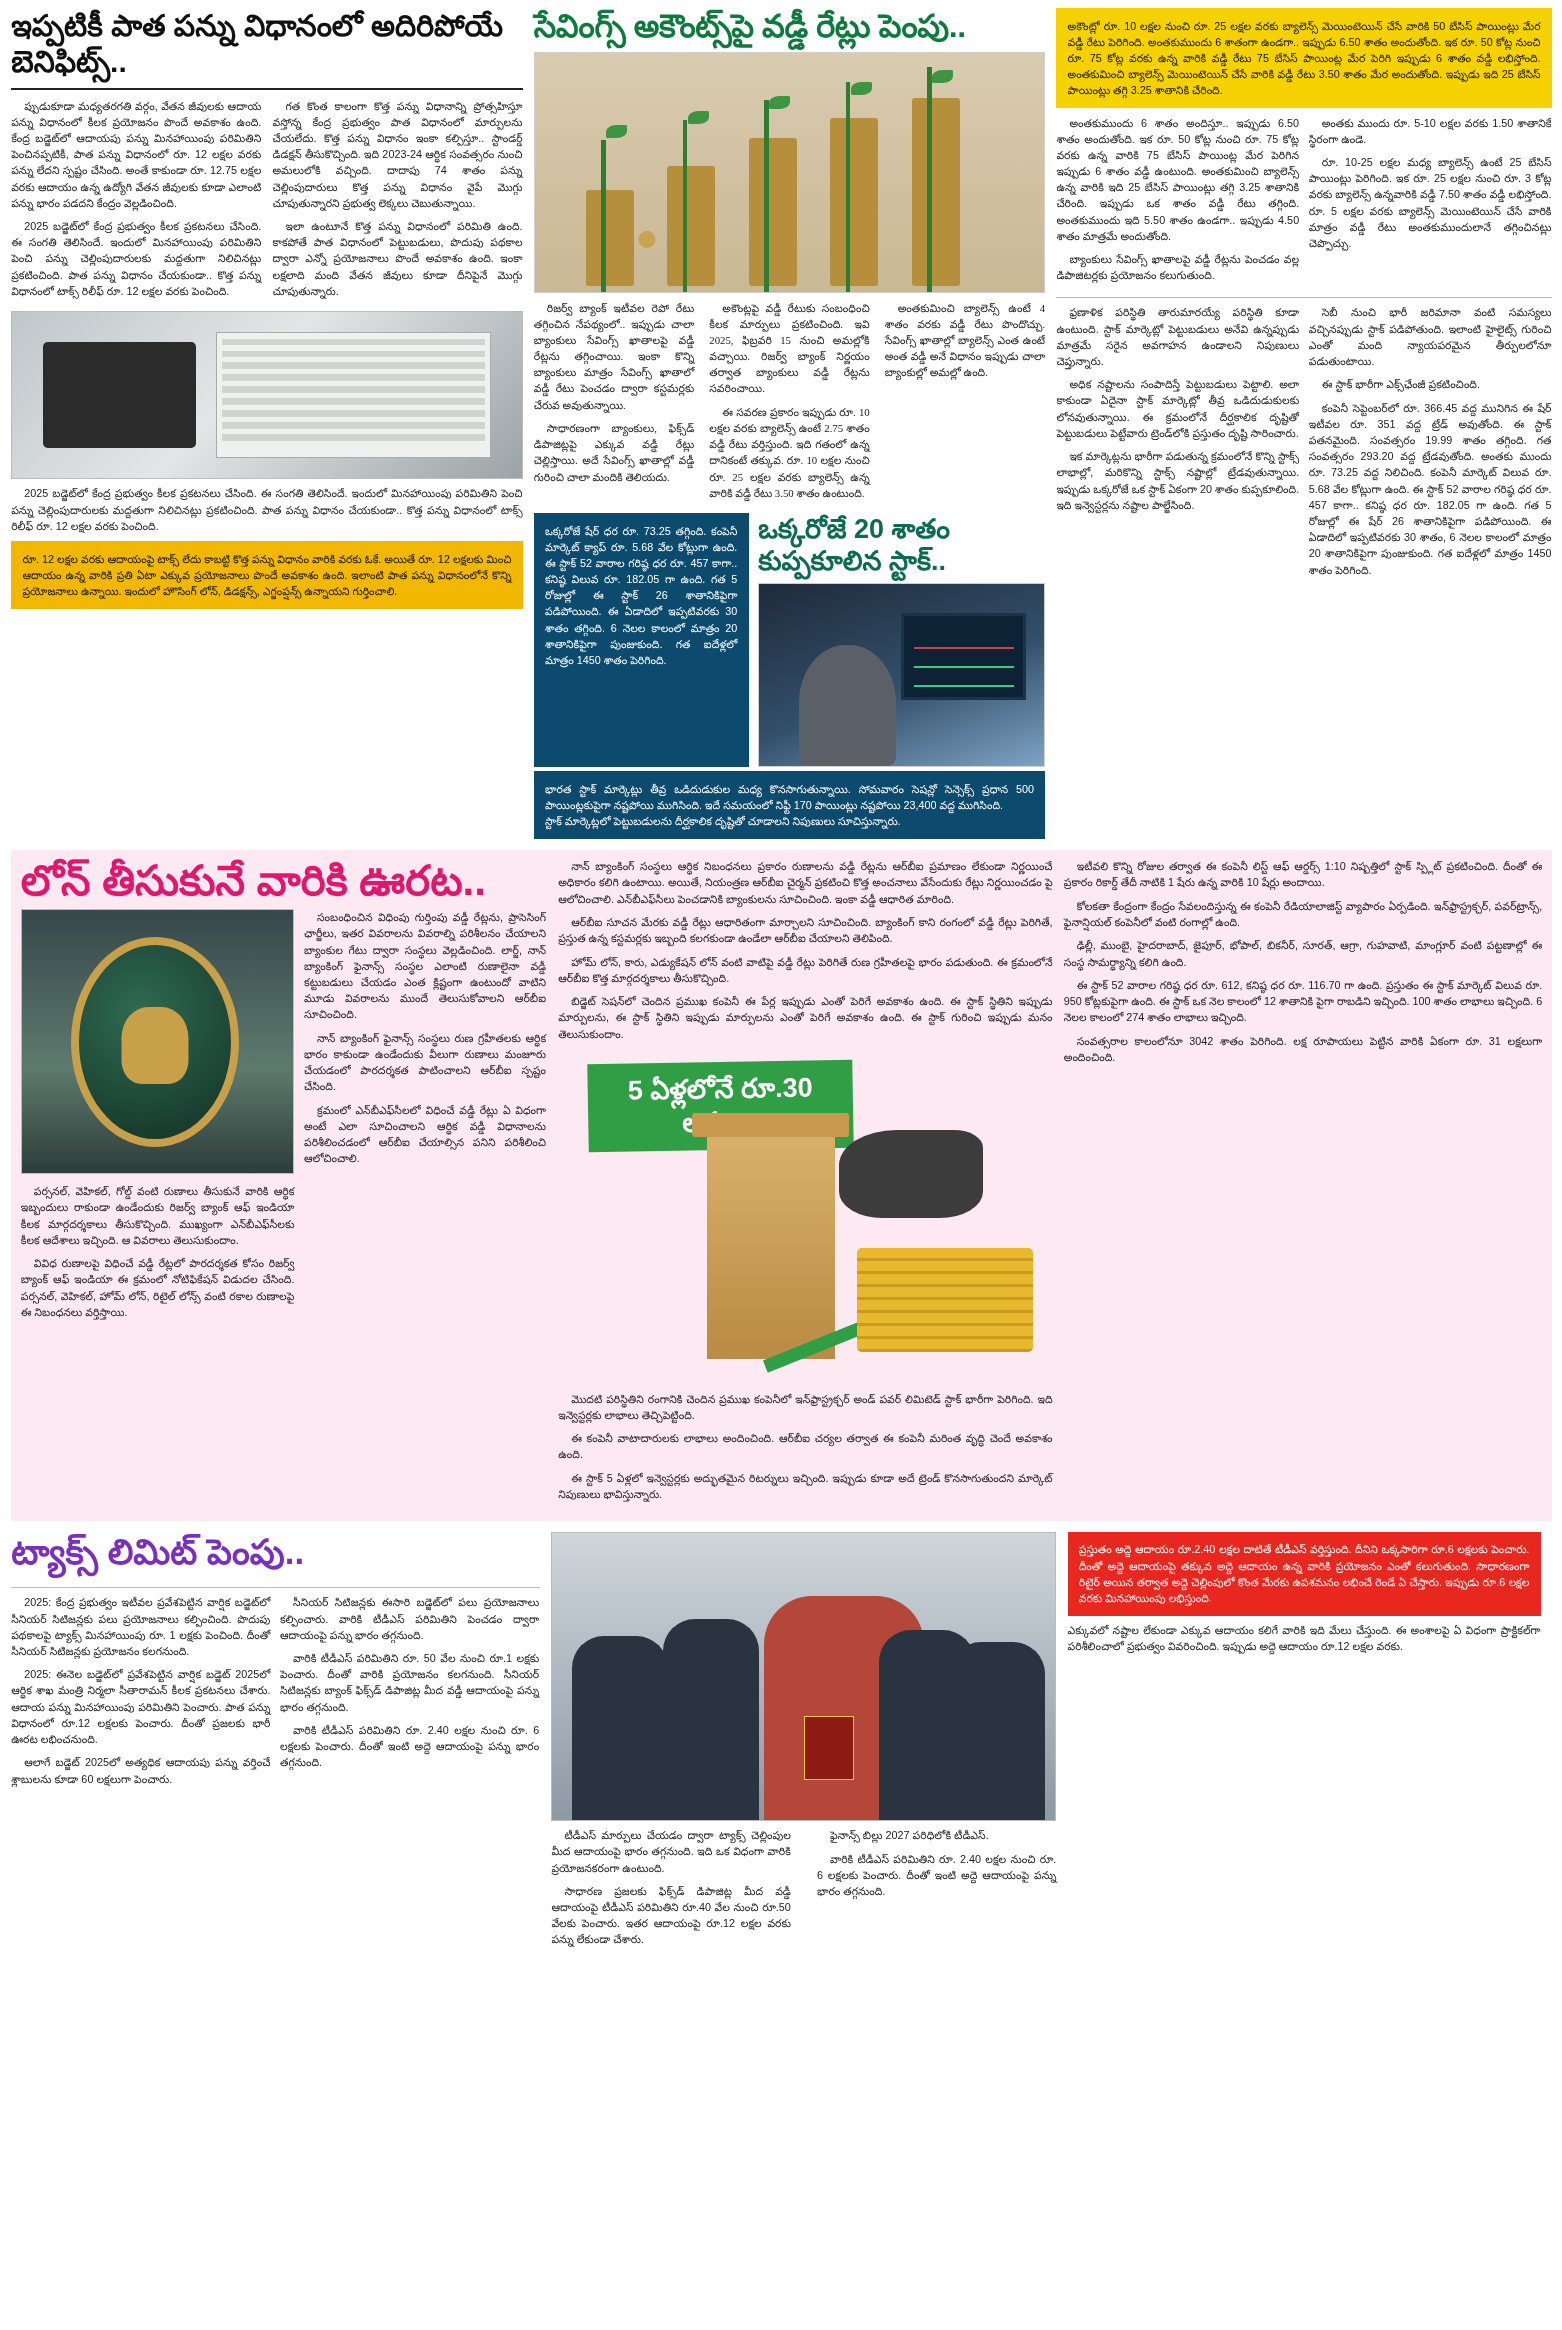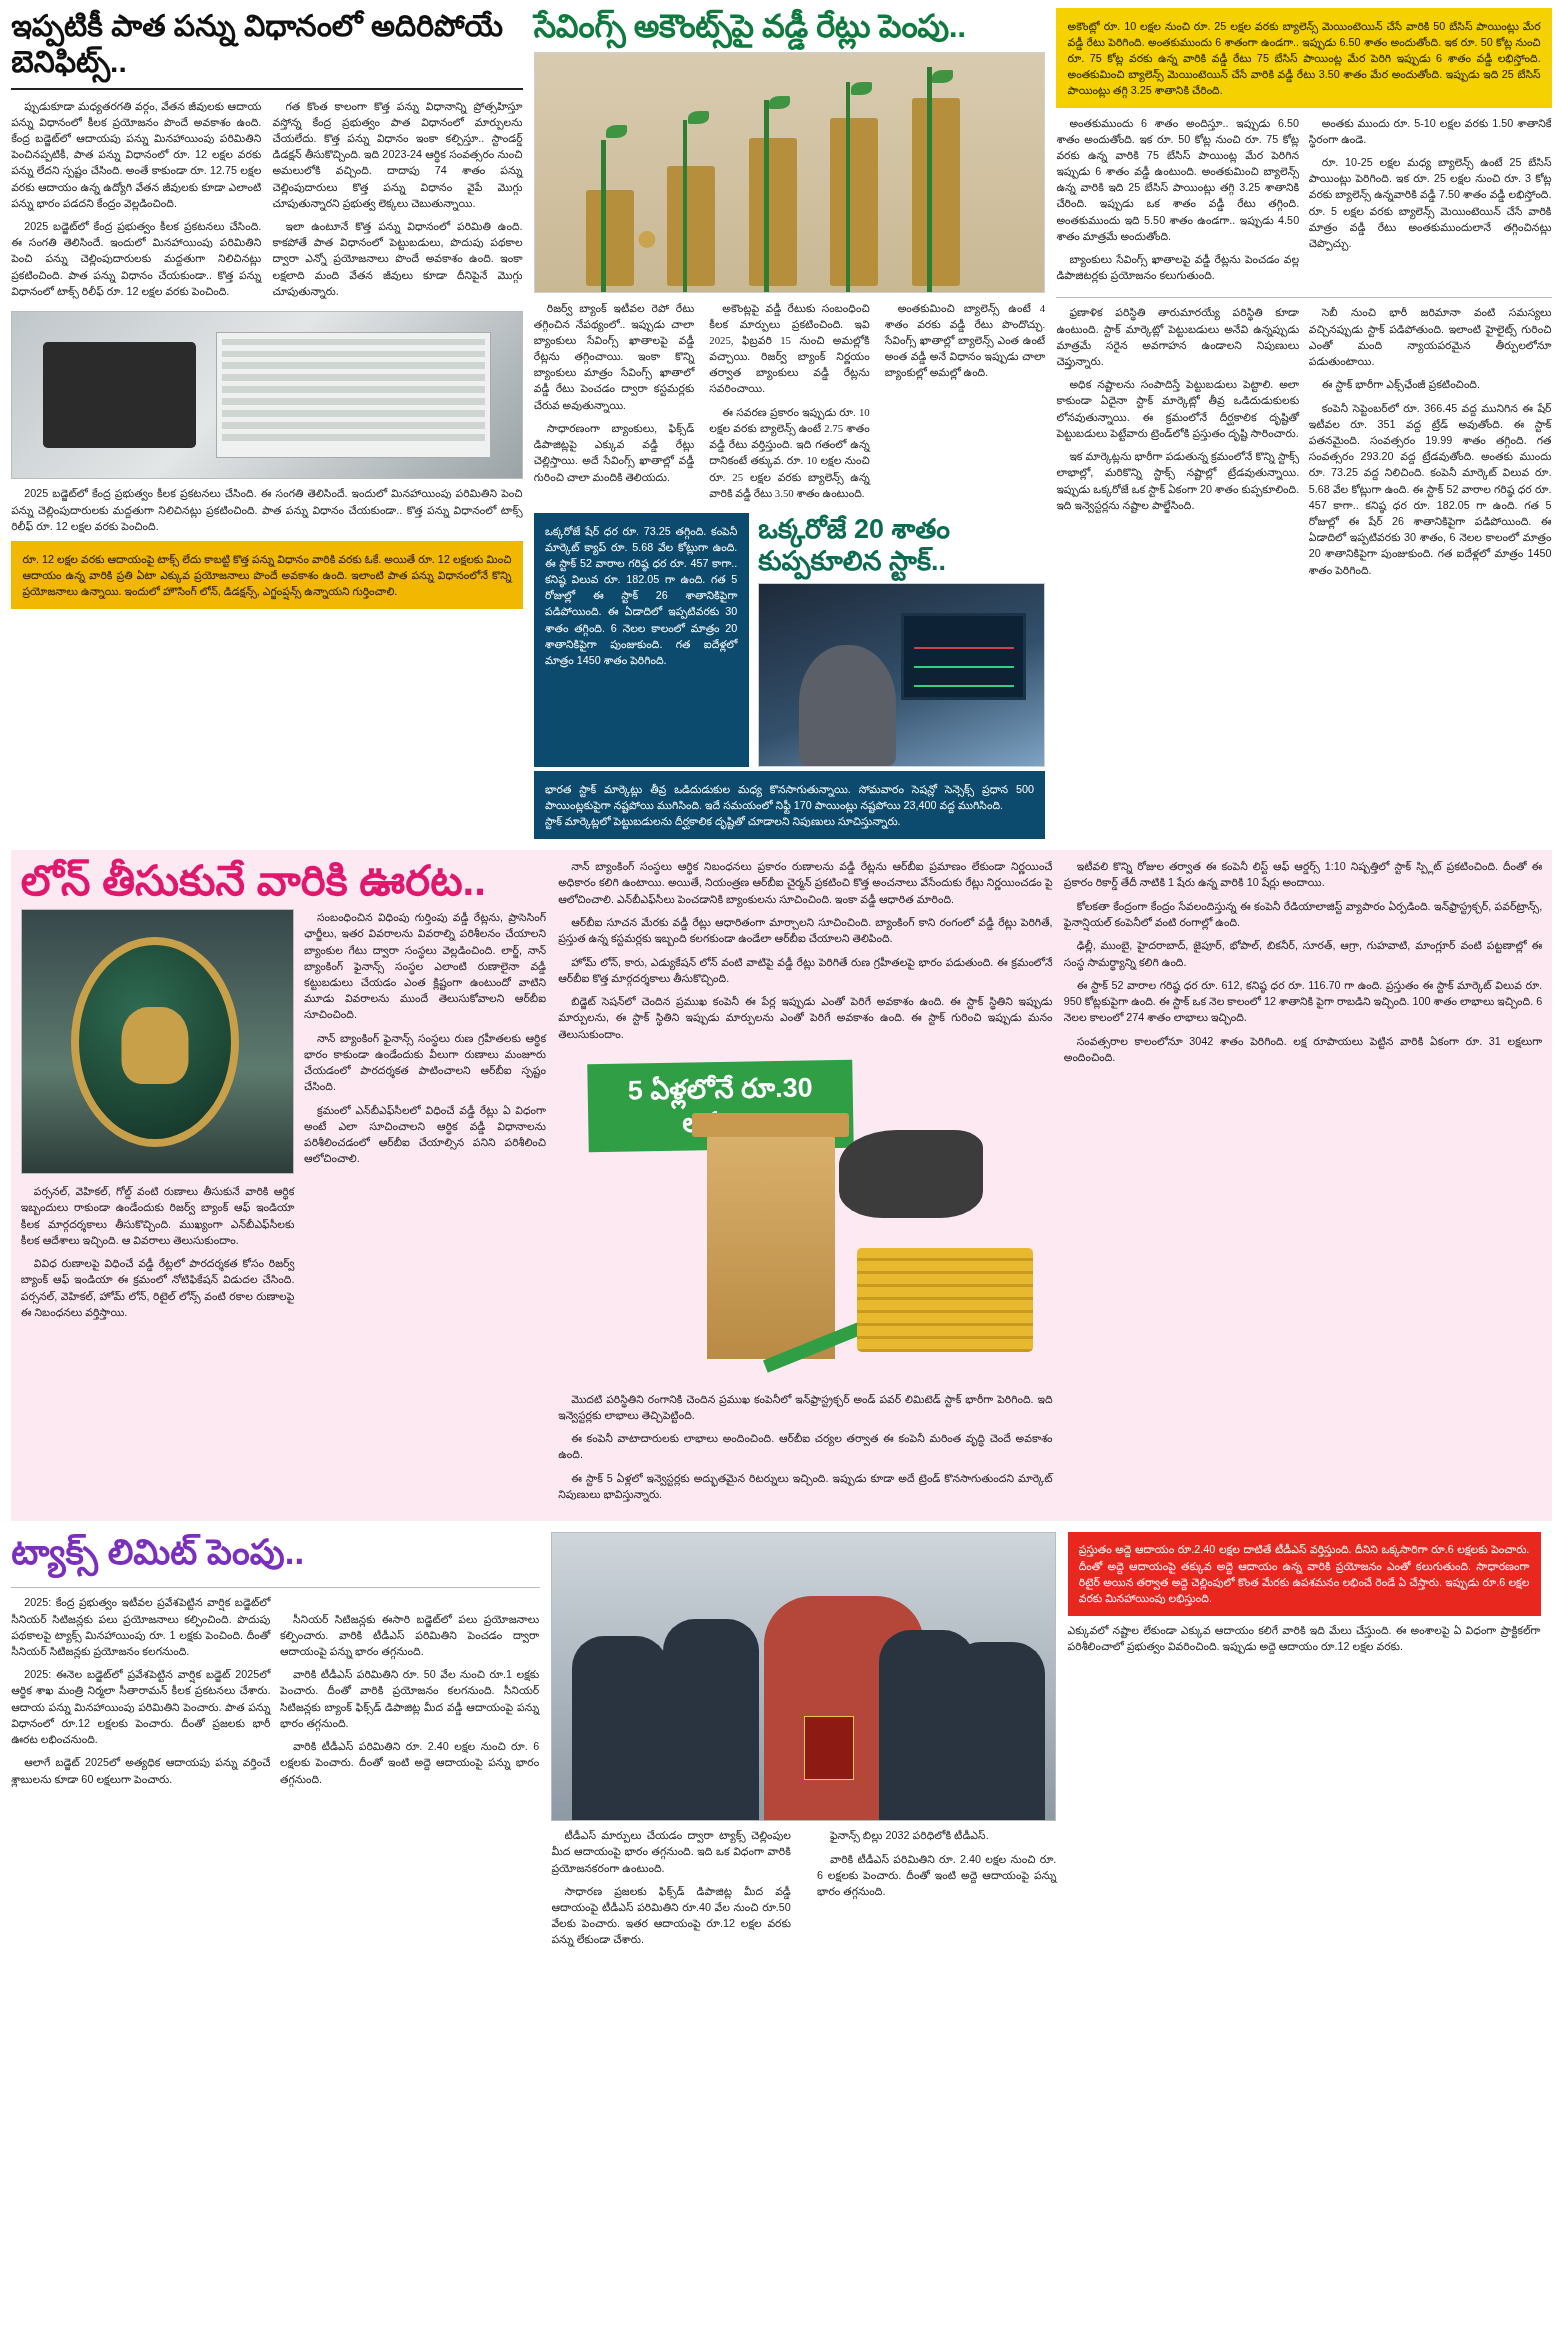--- a/index.html
+++ b/index.html
@@ -314,21 +314,21 @@
           <p>సంవత్సరాల కాలంలోనూ 3042 శాతం పెరిగింది. లక్ష రూపాయలు పెట్టిన వారికి ఏకంగా రూ. 31 లక్షలుగా అందించింది.</p>
         </div>
       </div>
     </div>
   </div>
 
   <div class="sec3">
     <div class="s3-a">
       <div class="head-violet">ట్యాక్స్ లిమిట్ పెంపు..</div>
       <div class="thin-rule"></div>
-      <div style="display:flex; gap:9.6px;align-items:flex-end;">
+      <div style="display:flex; gap:9.6px;">
         <div style="width:49%;" class="body-col">
           <p>2025: కేంద్ర ప్రభుత్వం ఇటీవల ప్రవేశపెట్టిన వార్షిక బడ్జెట్‌లో సీనియర్ సిటిజన్లకు పలు ప్రయోజనాలు కల్పించింది. పొదుపు పథకాలపై ట్యాక్స్ మినహాయింపు రూ. 1 లక్షకు పెంచింది. దీంతో సీనియర్ సిటిజన్లకు ప్రయోజనం కలగనుంది.</p>
           <p>2025: ఈనెల బడ్జెట్‌లో ప్రవేశపెట్టిన వార్షిక బడ్జెట్ 2025లో ఆర్థిక శాఖ మంత్రి నిర్మలా సీతారామన్ కీలక ప్రకటనలు చేశారు. ఆదాయ పన్ను మినహాయింపు పరిమితిని పెంచారు. పాత పన్ను విధానంలో రూ.12 లక్షలకు పెంచారు. దీంతో ప్రజలకు భారీ ఊరట లభించనుంది.</p>
           <p>ఆలాగే బడ్జెట్ 2025లో అత్యధిక ఆదాయపు పన్ను వర్తించే శ్లాబులను కూడా 60 లక్షలుగా పెంచారు.</p>
         </div>
         <div style="width:49%;" class="body-col">
           <p>సీనియర్ సిటిజన్లకు ఈసారి బడ్జెట్‌లో పలు ప్రయోజనాలు కల్పించారు. వారికి టీడీఎస్ పరిమితిని పెంచడం ద్వారా ఆదాయంపై పన్ను భారం తగ్గనుంది.</p>
           <p>వారికి టీడీఎస్ పరిమితిని రూ. 50 వేల నుంచి రూ.1 లక్షకు పెంచారు. దీంతో వారికి ప్రయోజనం కలగనుంది. సీనియర్ సిటిజన్లకు బ్యాంక్ ఫిక్స్‌డ్ డిపాజిట్ల మీద వడ్డీ ఆదాయంపై పన్ను భారం తగ్గనుంది.</p>
           <p>వారికి టీడీఎస్ పరిమితిని రూ. 2.40 లక్షల నుంచి రూ. 6 లక్షలకు పెంచారు. దీంతో ఇంటి అద్దె ఆదాయంపై పన్ను భారం తగ్గనుంది.</p>
         </div>
@@ -343,21 +343,21 @@
         <div class="case"></div>
         <div class="p" style="right:16%; width:96px; height:66%;"></div>
         <div class="p" style="right:2%; width:96px; height:62%;"></div>
       </div>
       <div style="display:flex; gap:26px; margin-top:6.4px;">
         <div style="width:49%;" class="body-col">
           <p>టీడీఎస్ మార్పులు చేయడం ద్వారా ట్యాక్స్ చెల్లింపుల మీద ఆదాయంపై భారం తగ్గనుంది. ఇది ఒక విధంగా వారికి ప్రయోజనకరంగా ఉంటుంది.</p>
           <p>సాధారణ ప్రజలకు ఫిక్స్‌డ్ డిపాజిట్ల మీద వడ్డీ ఆదాయంపై టీడీఎస్ పరిమితిని రూ.40 వేల నుంచి రూ.50 వేలకు పెంచారు. ఇతర ఆదాయంపై రూ.12 లక్షల వరకు పన్ను లేకుండా చేశారు.</p>
         </div>
         <div style="width:49%;" class="body-col">
-          <p>ఫైనాన్స్ బిల్లు 2032 పరిధిలోకి టీడీఎస్.</p>
+          <p>ఫైనాన్స్ బిల్లు 2027 పరిధిలోకి టీడీఎస్.</p>
           <p>వారికి టీడీఎస్ పరిమితిని రూ. 2.40 లక్షల నుంచి రూ. 6 లక్షలకు పెంచారు. దీంతో ఇంటి అద్దె ఆదాయంపై పన్ను భారం తగ్గనుంది.</p>
         </div>
       </div>
     </div>
 
     <div class="s3-c">
       <div class="box-red">
         <div class="body-col">ప్రస్తుతం అద్దె ఆదాయం రూ.2.40 లక్షల దాటితే టీడీఎస్ వర్తిస్తుంది. దీనిని ఒక్కసారిగా రూ.6 లక్షలకు పెంచారు. దీంతో అద్దె ఆదాయంపై తక్కువ అద్దె ఆదాయం ఉన్న వారికి ప్రయోజనం ఎంతో కలుగుతుంది. సాధారణంగా రిటైర్ అయిన తర్వాత అద్దె చెల్లింపులో కొంత మేరకు ఉపశమనం లభించే రెండే ఏ చేస్తారు. ఇప్పుడు రూ.6 లక్షల వరకు మినహాయింపు లభిస్తుంది.</div>
       </div>
       <div class="body-col" style="margin-top:6.4px;">ఎక్కువలో నష్టాల లేకుండా ఎక్కువ ఆదాయం కలిగే వారికి ఇది మేలు చేస్తుంది. ఈ అంశాలపై ఏ విధంగా ప్రాక్టికల్‌గా పరిశీలించాలో ప్రభుత్వం వివరించింది. ఇప్పుడు అద్దె ఆదాయం రూ.12 లక్షల వరకు.</div>

